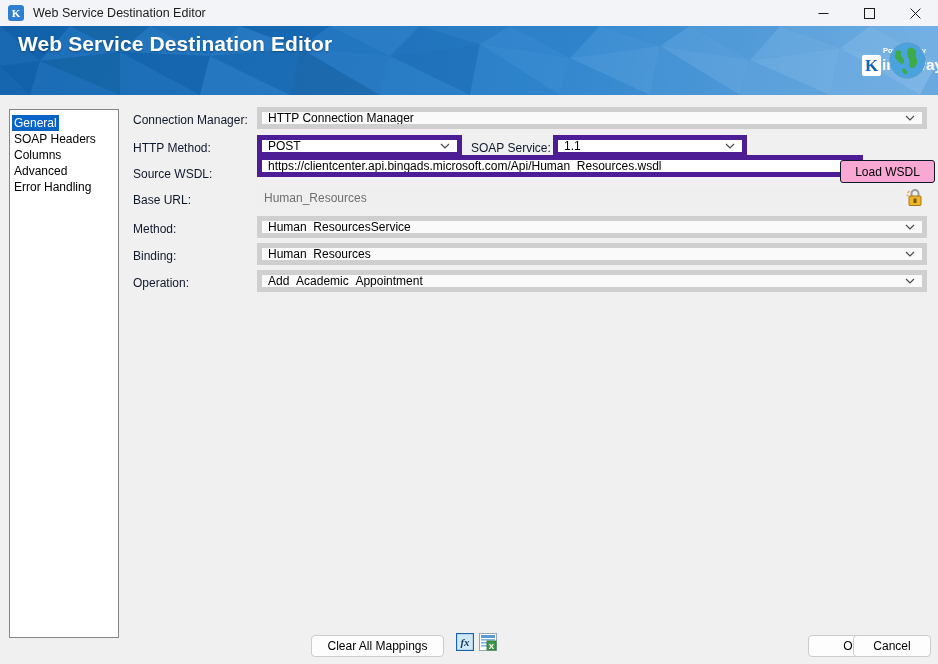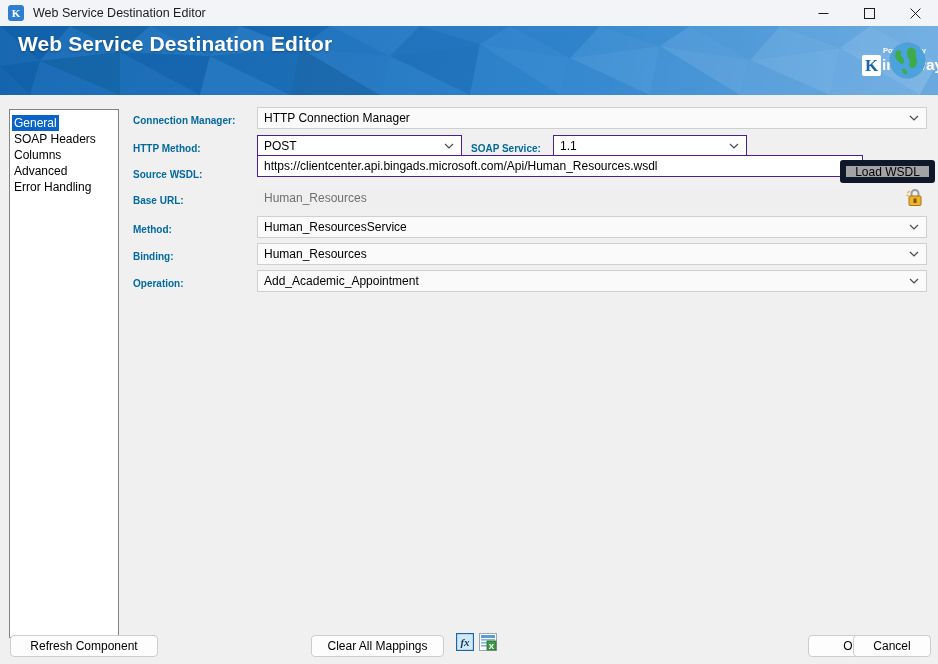--- a/index.html
+++ b/index.html
@@ -165,33 +165,32 @@
     left: 133px; top: 0;
     right: 0; top: 0;
   }
   .row {
     position: absolute;
     height: 22px;
     display: flex;
     align-items: center;
   }
   .lbl {
-    font-size: 10px;
-    color: #0369a1;
-    white-space: nowrap;
-    font-weight: bold;
+    font-size: 12px;
+    color: #0f172a;
+    white-space: nowrap;
   }
 
   .fld {
     position: absolute;
     height: 22px;
     font-size: 12px;
     color: #000000;
     background: #ffffff;
-    border: 1px solid #4c1d95;
+    border: 5px solid #4c1d95;
     display: flex;
     align-items: center;
     padding: 0 6px;
     white-space: nowrap;
     overflow: hidden;
   }
   .fld.soft { background: #fafafa; border-color: #cfcfcf; }
   .fld.readonly {
     background: #efefef;
     border: 1px solid #efefef;
@@ -200,22 +199,22 @@
   .fld.combo { padding-right: 22px; }
   .chev {
     position: absolute;
     right: 7px; top: 50%;
     transform: translateY(-50%);
     width: 10px; height: 7px;
     pointer-events: none;
   }
 
   .btn {
-    background: #a3a3a3;
-    border: 6px solid #0f172a;
+    background: #f9a8d4;
+    border: 1px solid #0f172a;
     border-radius: 3px;
     font-size: 12px;
     color: #000000;
     display: flex;
     align-items: center;
     justify-content: center;
     white-space: nowrap;
   }
 
   .lock-icon { position: absolute; }
@@ -433,23 +432,20 @@
       <div class="fld soft combo" style="left:124px; top:175px; width:670px;">
         <span>Add_Academic_Appointment</span>
         <svg class="chev" viewBox="0 0 10 7">
             <path d="M1,1.5 L5,5.5 L9,1.5" fill="none" stroke="#4b4b4b" stroke-width="1.2"></path>
           </svg>
       </div>
 
     </div>
 
     <div class="bottom">
-      <div class="bbtn" style="left:10px; width:148px;">
-        <span>Refresh Component</span>
-      </div>
       <div class="bbtn" style="left:311px; width:133px;">
         <span>Clear All Mappings</span>
       </div>
 
       <div class="icon-btn" style="left:432px;">
         <svg width="18" height="18" viewBox="0 0 18 18">
           <rect x="0.5" y="0.5" width="17" height="17" fill="#cfe9f7" stroke="#1c64a8" stroke-width="1.3"></rect>
           <text x="9" y="13" font-family="Liberation Serif, serif" font-size="11" font-style="italic" font-weight="bold" fill="#14365c" text-anchor="middle">fx</text>
         </svg>
       </div>

